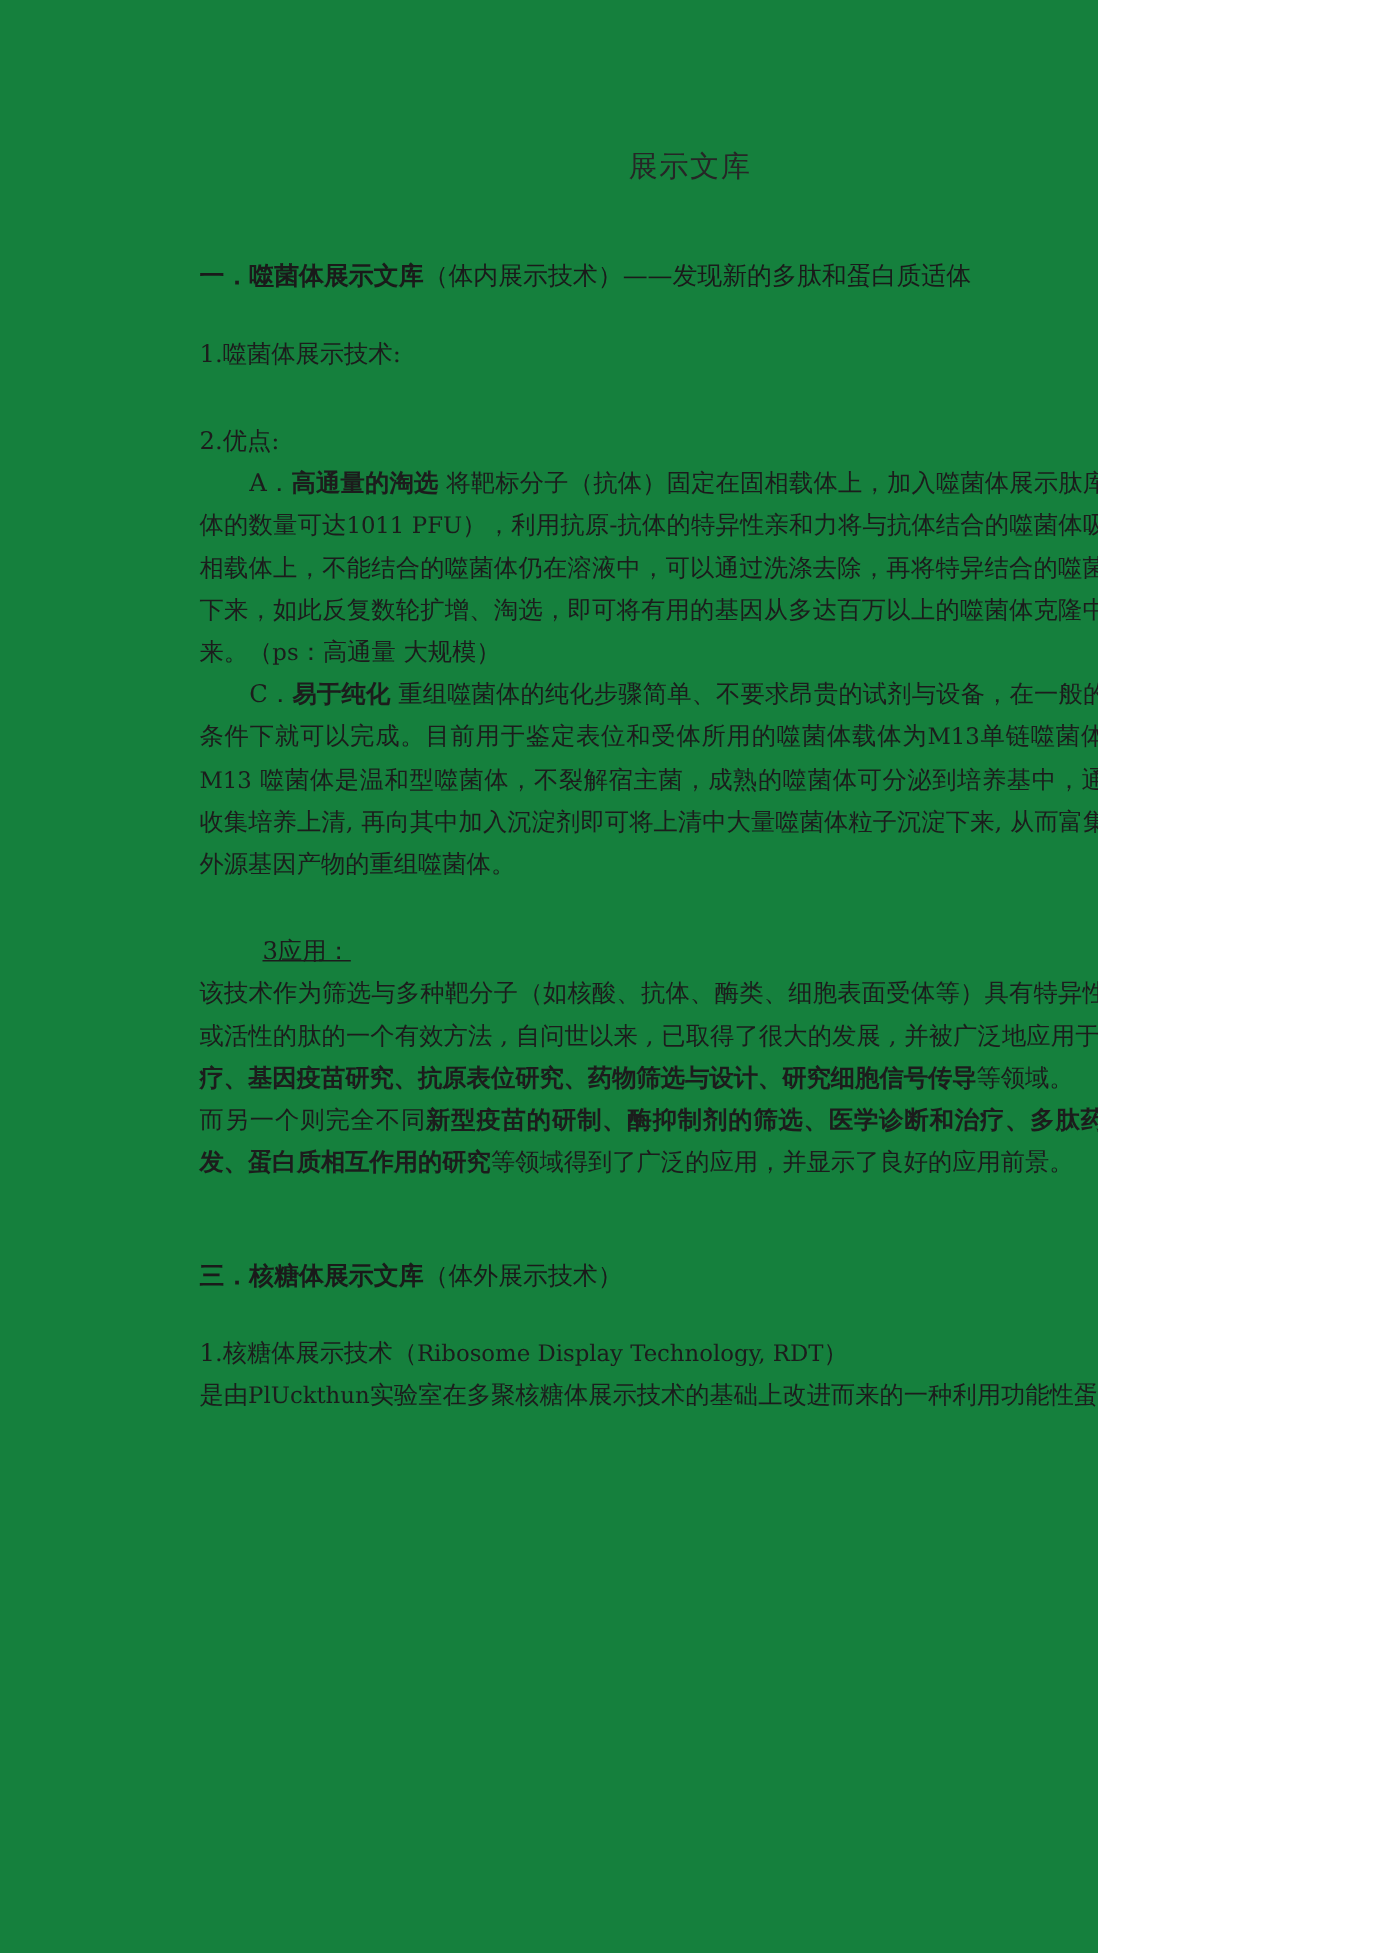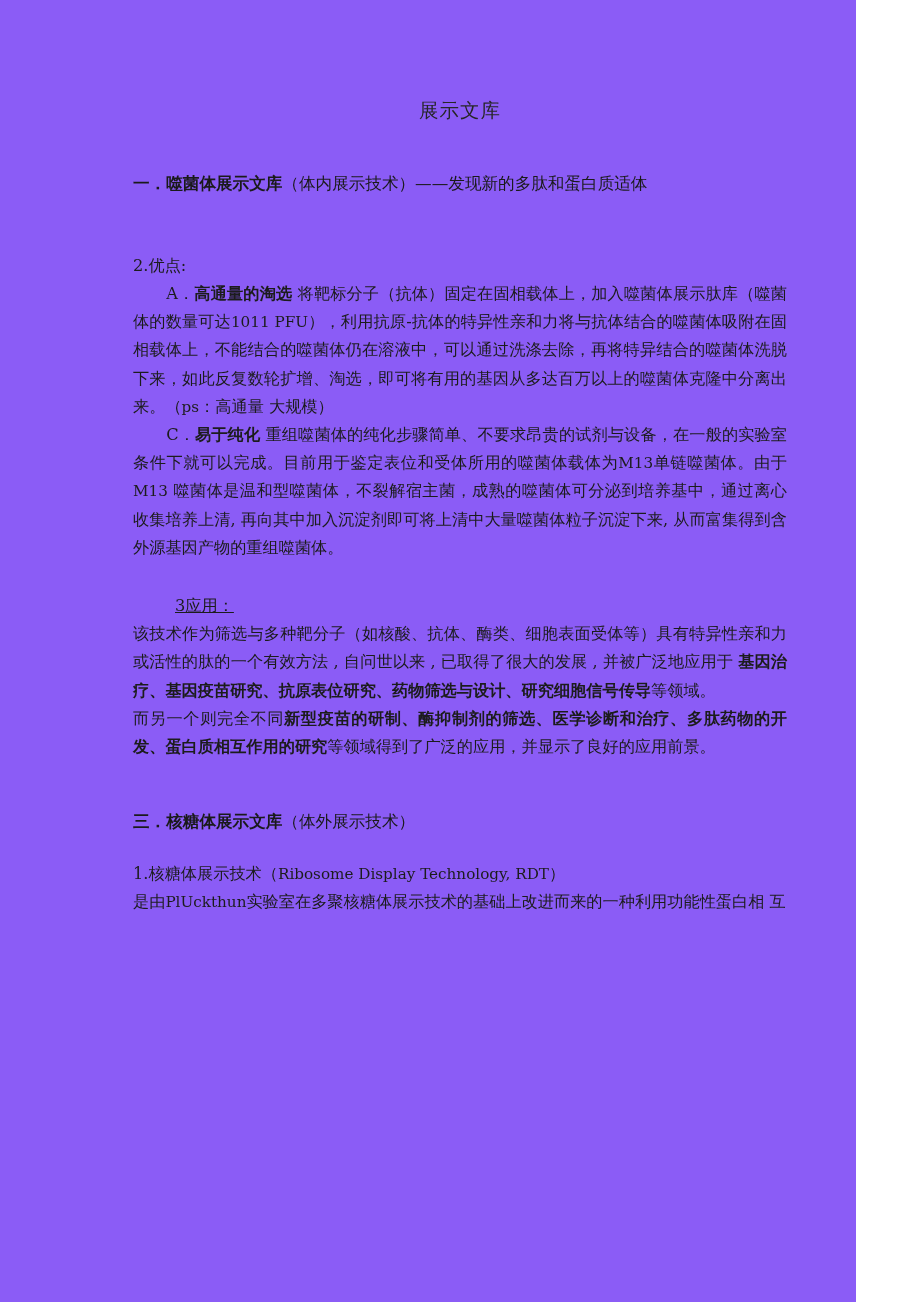--- a/index.html
+++ b/index.html
@@ -9,23 +9,23 @@
   }
   body {
     width: 920px;
     height: 1302px;
     font-family: "DejaVu Serif", "Liberation Serif", serif;
     color: #1a1a1a;
     -webkit-font-smoothing: antialiased;
   }
   .page {
     position: relative;
-    width: 856px;
+    width: 732px;
     height: 1302px;
-    background: #8b5cf6;
+    background: #15803d;
     box-sizing: border-box;
     padding: 0;
     overflow: hidden;
   }
   .content {
     position: absolute;
     left: 133px;
     top: 0;
     width: 654px;
   }
@@ -84,20 +84,21 @@
   <div class="content">
 
     <h1 class="doc-title">展示文库</h1>
 
     <div class="gap-xl"></div>
 
     <p class="heading"><span class="num">一．</span><span class="bold">噬菌体展示文库</span><span class="normal">（体内展示技术）——发现新的多肽和蛋白质适体</span></p>
 
     <div class="gap-md"></div>
 
+    <p class="blk">1.噬菌体展示技术:</p>
 
 
     <div class="gap-lg"></div>
 
     <p class="blk">2.优点:</p>
 
     <p class="blk indent"><span>A．</span><b>高通量的淘选</b>&nbsp;<span>将靶标分子（抗体）固定在固相载体上，加入噬菌体展示肽库（噬菌 体的数量可达</span><span class="lat">1011 PFU</span><span>），利用抗原-抗体的特异性亲和力将与抗体结合的噬菌体吸附在固 相载体上，不能结合的噬菌体仍在溶液中，可以通过洗涤去除，再将特异结合的噬菌体洗脱 下来，如此反复数轮扩增、淘选，即可将有用的基因从多达百万以上的噬菌体克隆中分离出 来。（</span><span class="lat">ps</span><span>：高通量 大规模）</span></p>
 
 
 

